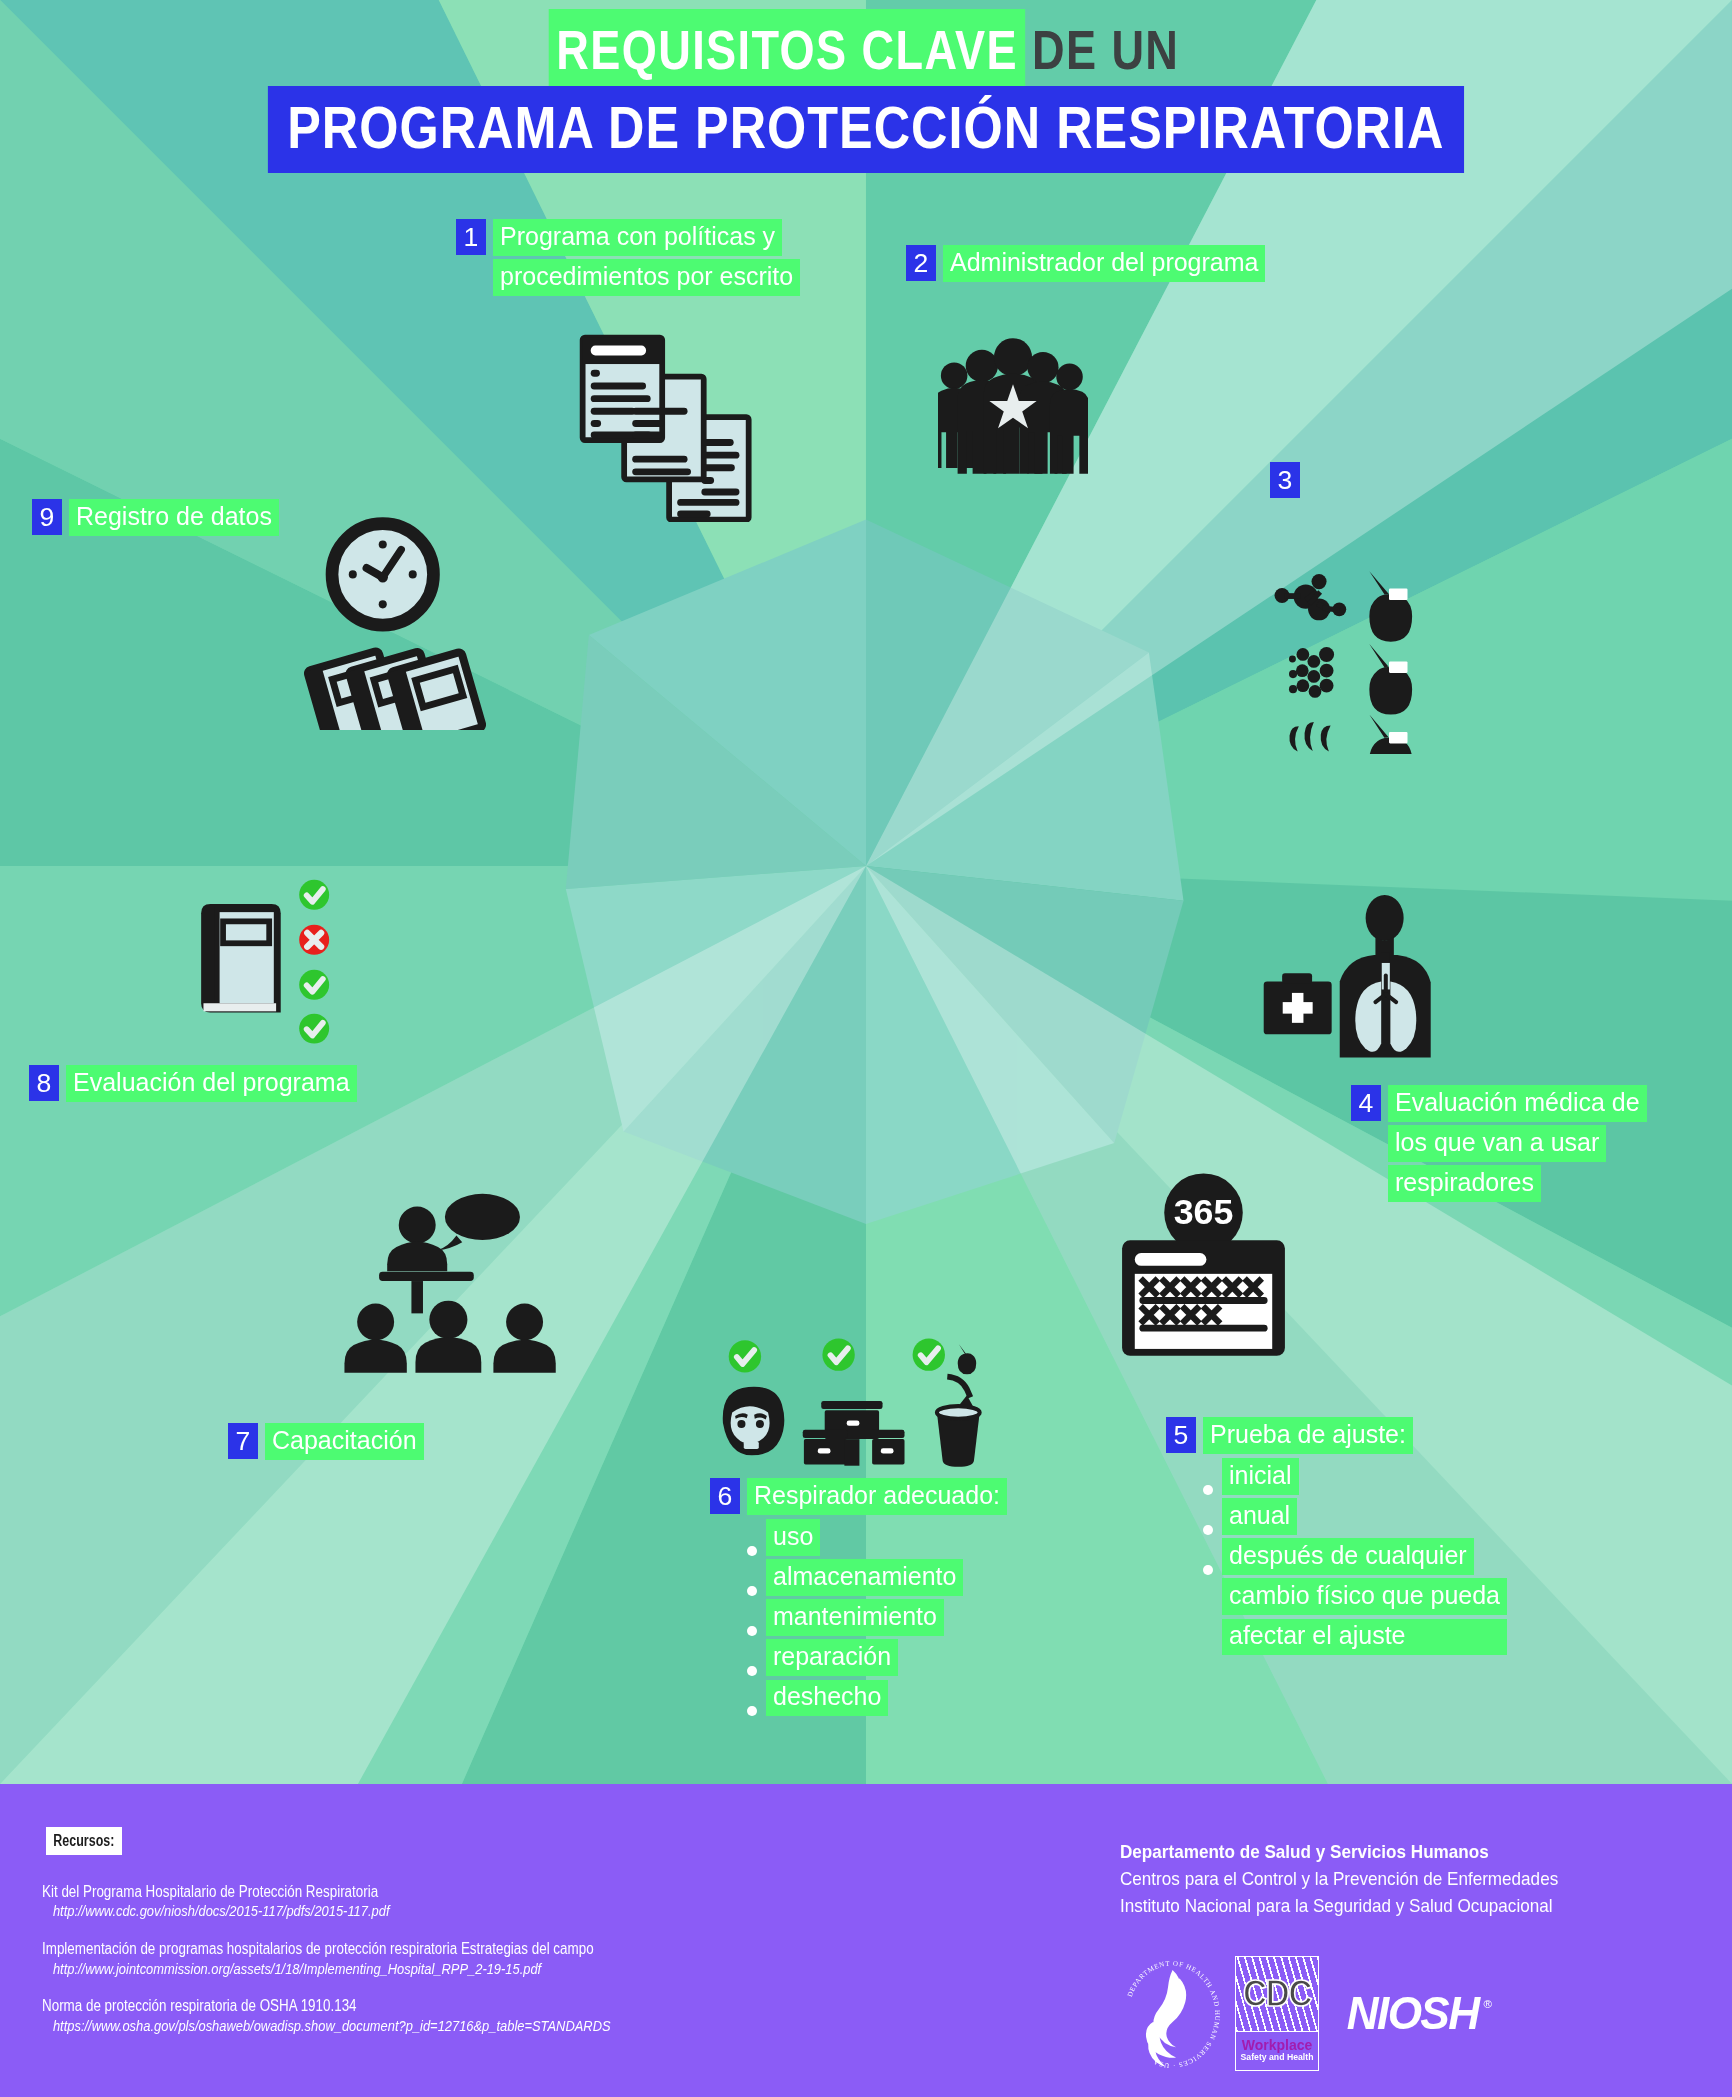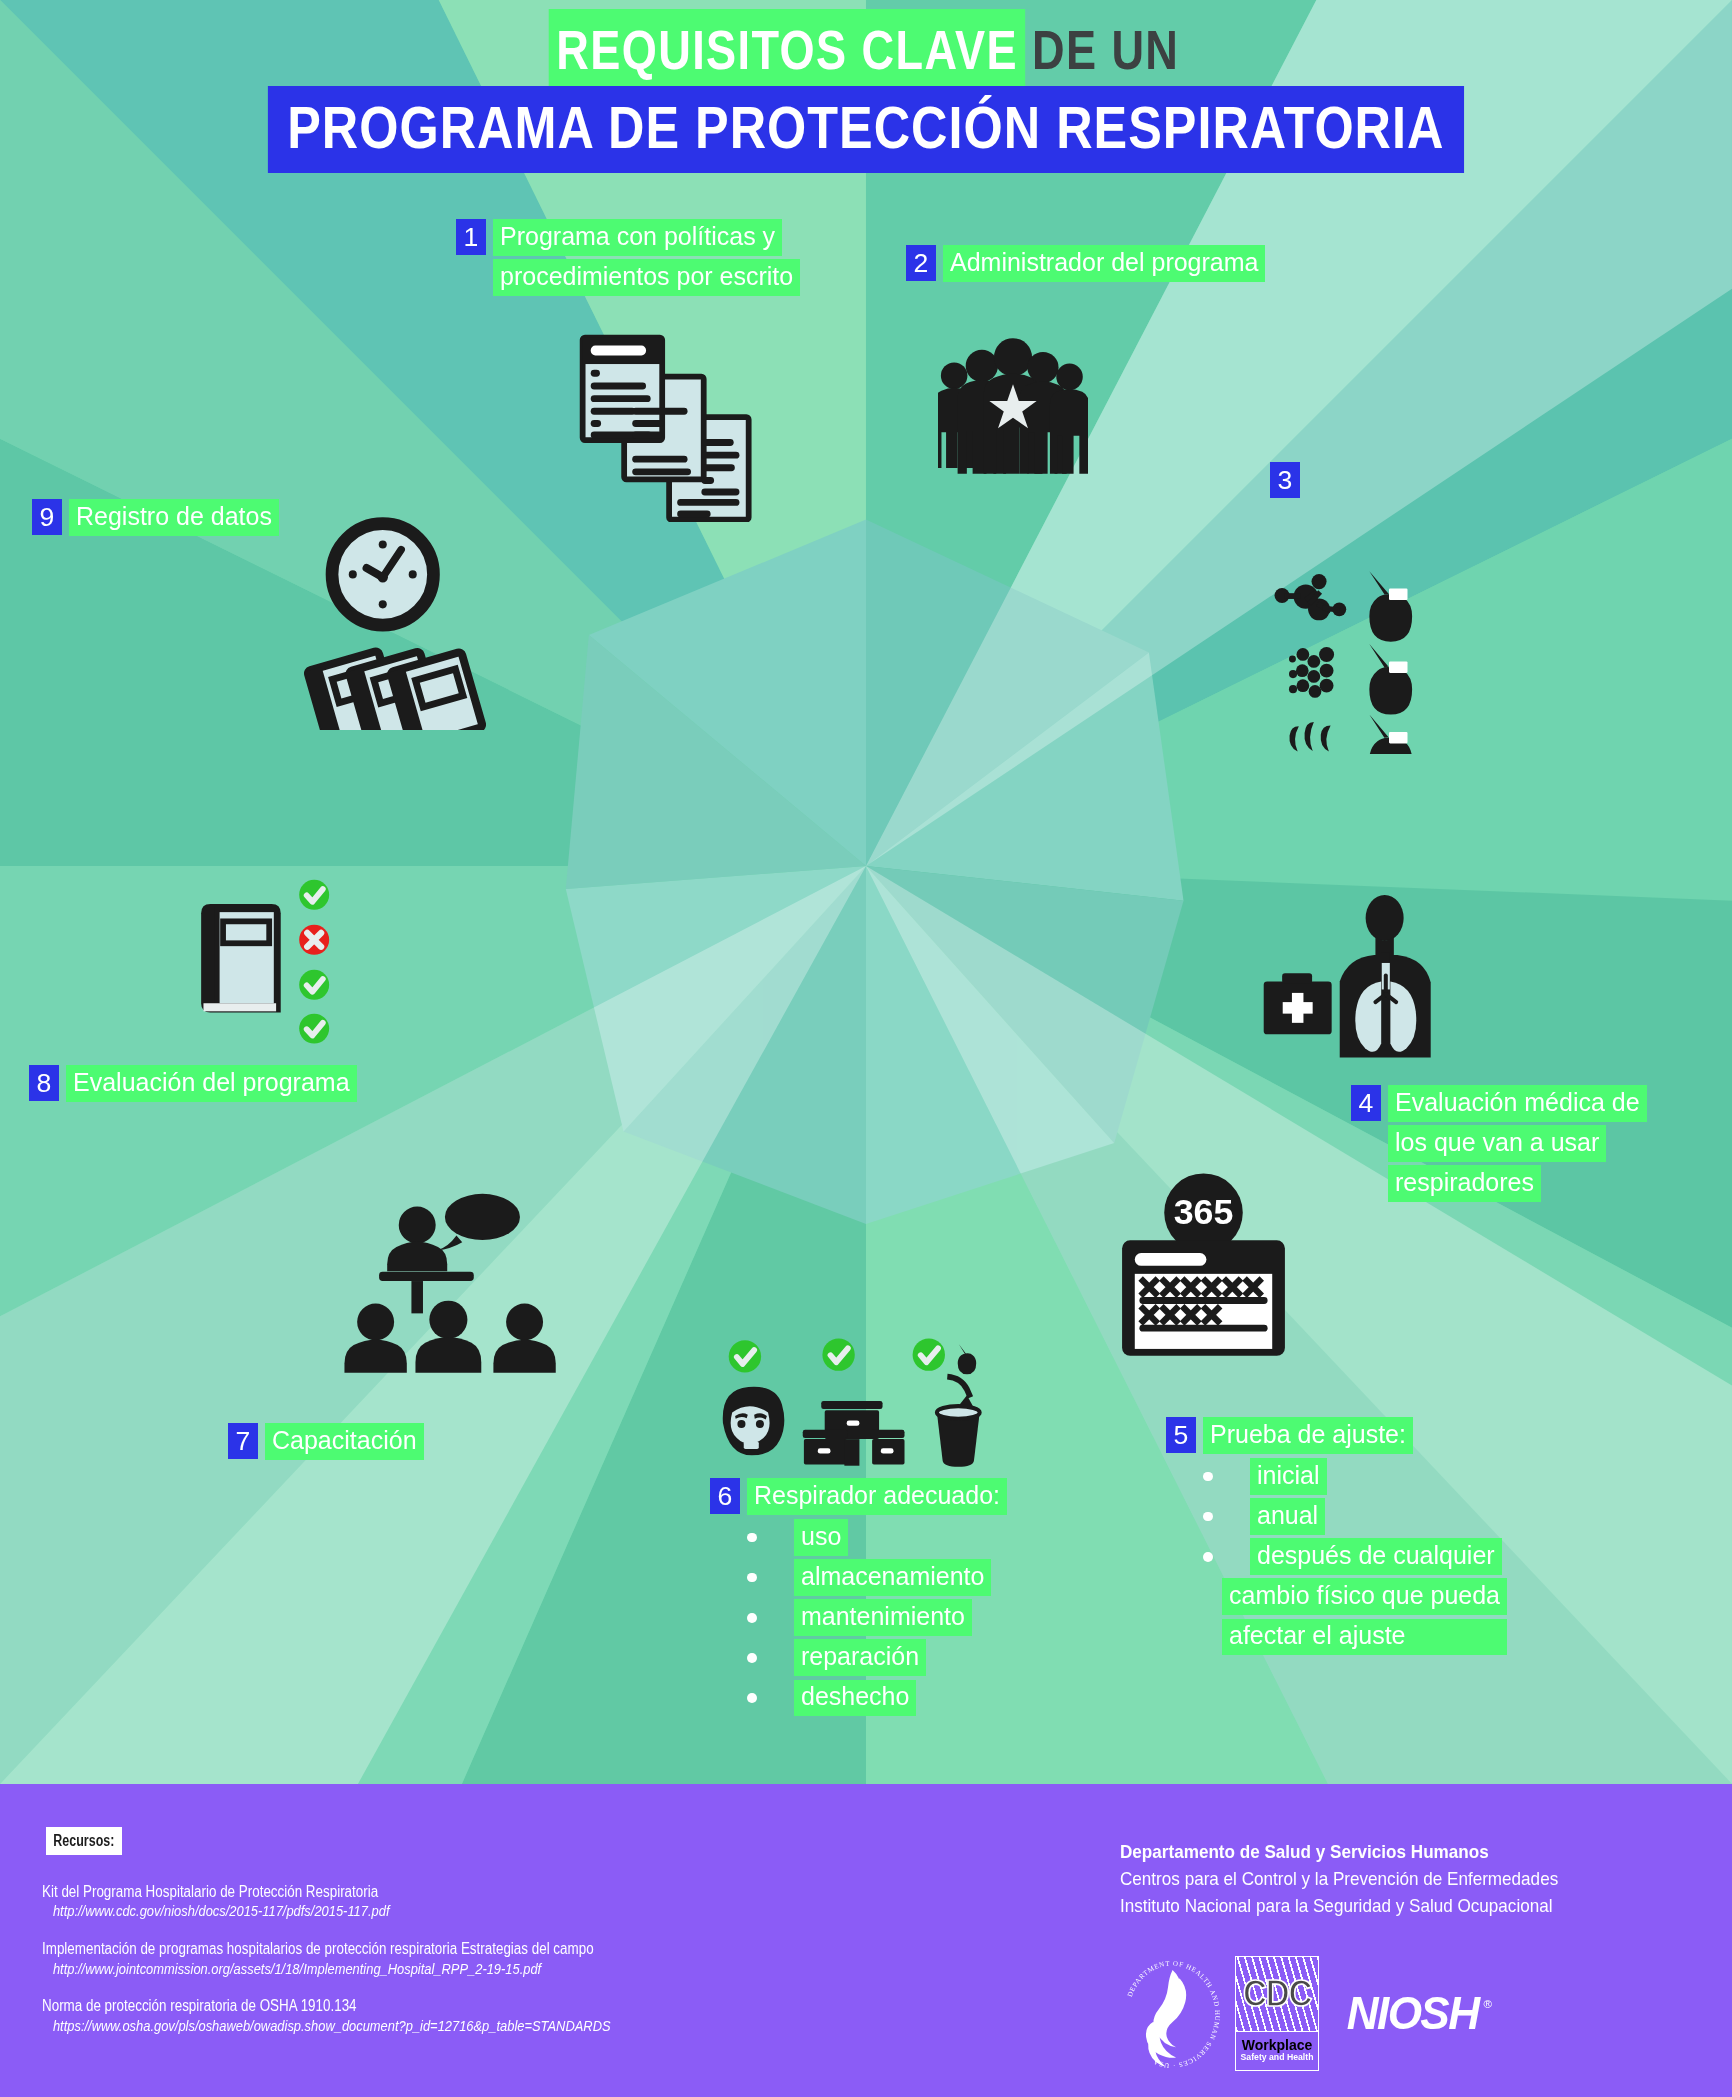--- a/index.html
+++ b/index.html
@@ -69,21 +69,21 @@
   .lbl {
     background:#4DFB72; color:#ffffff;
     font-size:25px; line-height:1.0;
     padding:4.6px 7px 7px 7px;
     white-space:nowrap;
     margin-bottom:3.5px;
   }
   .lbl:last-child { margin-bottom:0; }
   .sub-indent { margin-left:37px; }
 
-  .bullet-row { display:flex; align-items:center; margin-bottom:3.5px;gap:28px; }
+  .bullet-row { display:flex; align-items:flex-end; margin-bottom:3.5px; }
   .bullet-dot{
     width:9.8px; height:9.8px; border-radius:50%;
     background:#ffffff; flex:0 0 auto; margin-right:9.2px;
   }
   .bullet-row .lbl{ margin-bottom:0; }
   .cont-line{ margin-left:19px; }
 
   
   #footer{
     position:absolute; z-index:7; left:0; top:1784px;
@@ -133,21 +133,21 @@
     background:repeating-linear-gradient(74deg,#ffffff 0 1.7px, transparent 1.7px 7px);
   }
   .cdc-top span{
     font-size:36px; font-weight:700; color:#4A4A4A;
     -webkit-text-stroke:1.7px #ffffff;
     letter-spacing:-1.2px; transform:scaleX(0.92);
     position:relative; z-index:2;
   }
   .cdc-bot{ height:38px; display:flex; flex-direction:column;
             align-items:center; justify-content:center; }
-  .cdc-bot .l1{ color:#000000; font-size:14px; font-weight:600; line-height:1; }
+  .cdc-bot .l1{ color:#a21caf; font-size:14px; font-weight:600; line-height:1; }
   .cdc-bot .l2{ color:#ffffff; font-size:8.7px; font-weight:700; line-height:1.25; }
 
   .niosh{ margin-left:25px; display:flex; align-items:flex-start; }
   .niosh-txt{
     color:#ffffff; font-size:46px; font-weight:700; font-style:italic;
     letter-spacing:-1.7px; transform:scaleX(0.96); line-height:1;
   }
   .niosh-reg{ color:#ffffff; font-size:11.5px; margin-top:8px; margin-left:2.3px; }
 
   svg { display:block; }

